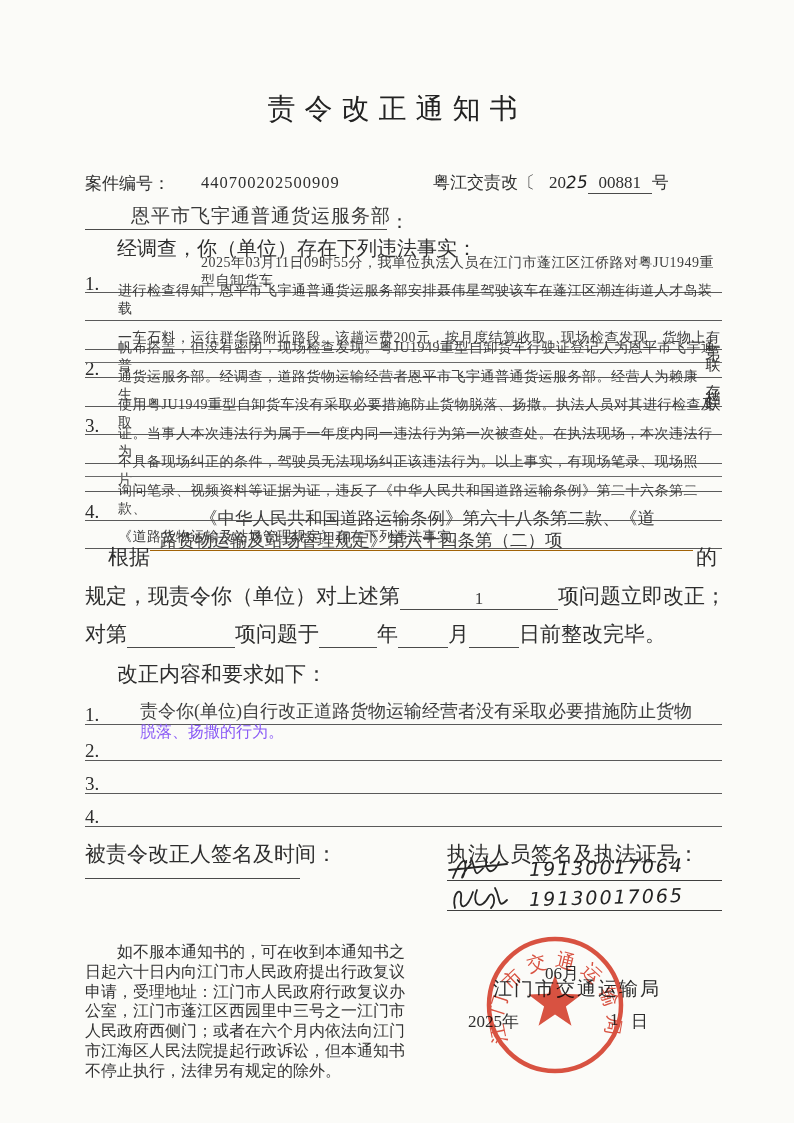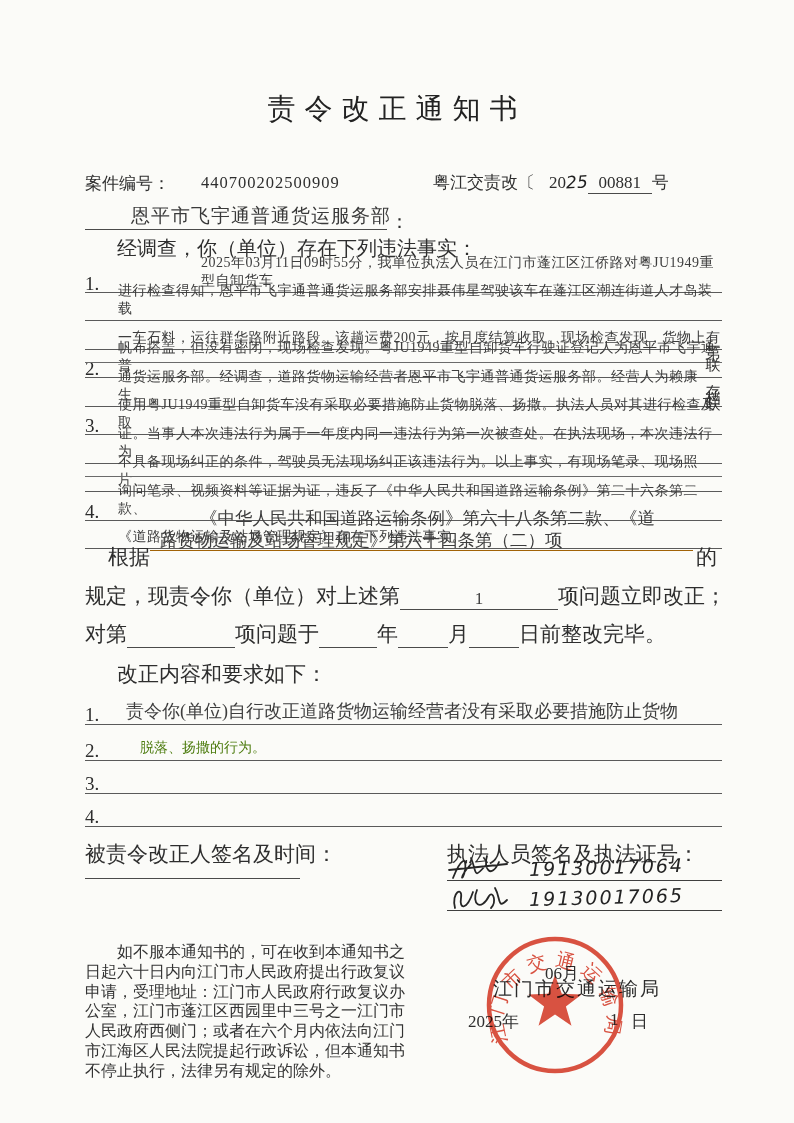--- a/index.html
+++ b/index.html
@@ -47,22 +47,22 @@
   .order-row{left:85px;top:582px;font-size:21px;}
   .order-blank{display:inline-block;width:158px;border-bottom:1px solid #4a4a4a;text-align:center;font-size:17px;color:#3d3d3d;vertical-align:bottom;}
   .deadline-row{left:85px;top:620px;font-size:21px;}
   .dl-blank{display:inline-block;border-bottom:1px solid #4a4a4a;vertical-align:bottom;height:24px;}
   .dl-a{width:108px;}.dl-b{width:58px;}.dl-c{width:50px;}
 
   
   .corr-heading{left:117px;top:660px;font-size:21px;}
   .corr-l1{left:85px;top:698px;width:637px;height:26px;border-bottom:1px solid #5a5a5a;position:absolute;}
   .corr-l1 .num{position:absolute;left:0;bottom:-2px;font-size:19px;}
-  .corr-l1 .ctext{position:absolute;left:41px;bottom:1px;font-size:18px;color:#3d3d3d;white-space:nowrap;}
-  .corr-l2{left:140px;top:739px;font-size:14px;color:#4d7c0f;}
+  .corr-l1 .ctext{position:absolute;left:55px;bottom:1px;font-size:18px;color:#3d3d3d;white-space:nowrap;}
+  .corr-l2{left:140px;top:722px;font-size:16px;color:#8b5cf6;}
   .corr-row{position:absolute;left:85px;width:637px;height:24px;border-bottom:1px solid #5a5a5a;}
   .corr-row .num{position:absolute;left:0;bottom:-2px;font-size:19px;}
   .corr-row.r2{top:736px;}.corr-row.r3{top:769px;}.corr-row.r4{top:802px;}
 
   
   .sig-left-label{left:85px;top:840px;font-size:21px;font-family:Liberation Mono, monospace;}
   .sig-right-label{left:447px;top:840px;font-size:21px;}
   .sig-left-blank{left:85px;top:856px;width:215px;height:22px;border-bottom:1px solid #4a4a4a;position:absolute;}
   .sig-row{position:absolute;left:447px;width:275px;border-bottom:1px solid #3f3f3f;}
   .sig-row.s1{top:850px;height:30px;}

